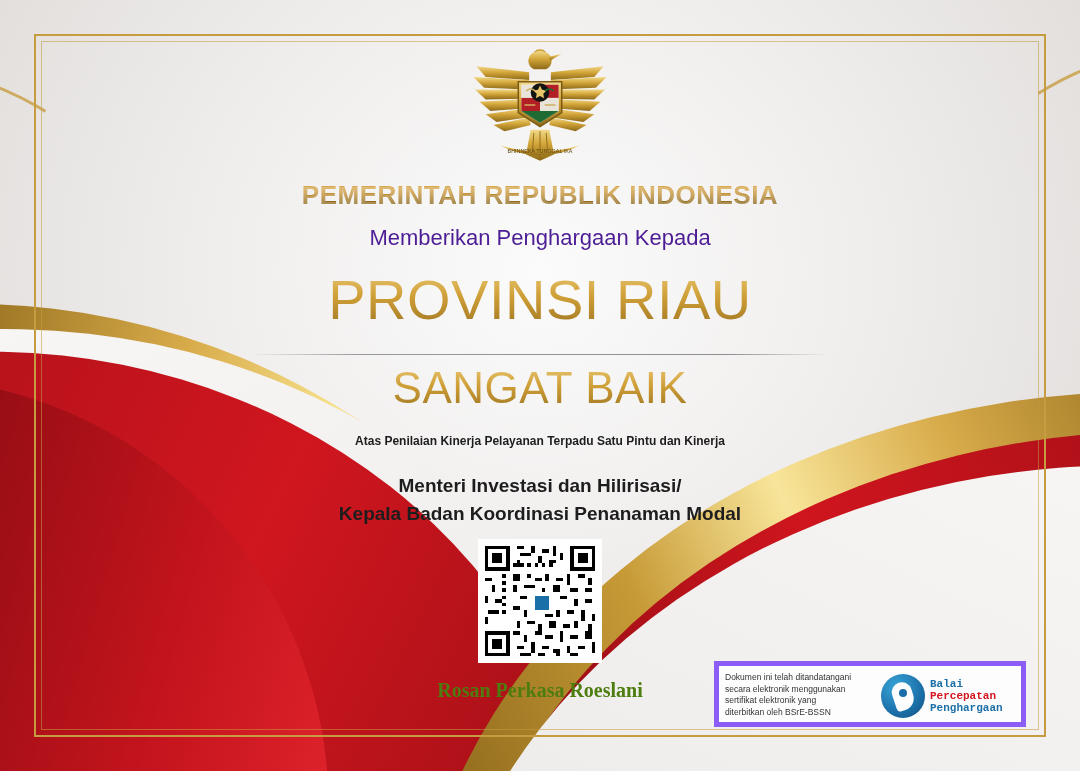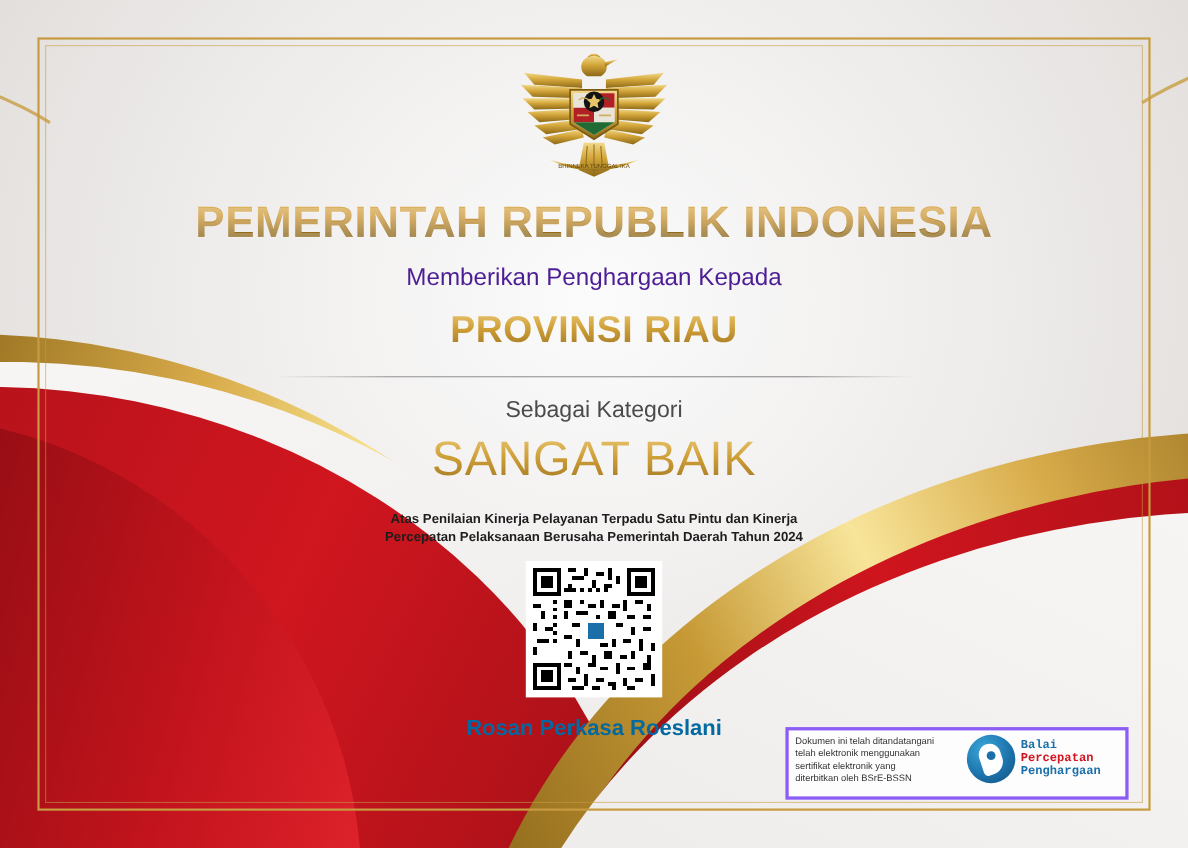--- a/index.html
+++ b/index.html
@@ -161,41 +161,41 @@
   }
 
   .garuda {
     margin-top: 46px;
     width: 156px;
     height: 124px;
   }
 
   .title-country {
     margin-top: 10px;
-    font-size: 40px;
+    font-size: 26px;
     font-weight: bold;
     letter-spacing: .5px;
     background: linear-gradient(180deg, #e8c169 0%, #c79233 40%, #8a6517 75%, #b8883a 100%);
     -webkit-background-clip: text;
     background-clip: text;
     color: transparent;
     text-shadow: 0 1px 0 rgba(255,255,255,.25);
   }
 
   .subtitle-awarded {
     margin-top: 14px;
     font-size: 22px;
     color: #4c1d95;
     font-weight: 400;
   }
 
   .recipient {
     margin-top: 16px;
-    font-size: 34px;
-    font-weight: bold;
+    font-size: 56px;
+    font-weight: normal;
     letter-spacing: .5px;
     background: linear-gradient(180deg, #eccb79 0%, #cf9f37 45%, #9a7220 100%);
     -webkit-background-clip: text;
     background-clip: text;
     color: transparent;
   }
 
   .divider {
     margin-top: 22px;
     width: 580px;
@@ -244,34 +244,35 @@
     width: 118px;
     height: 118px;
     background: #fff;
     padding: 3px;
   }
 
   .signer-name {
     margin-top: 12px;
     font-size: 20px;
     font-weight: bold;
-    color: #0369a1;
+    color: #4d7c0f;
+    font-family: Liberation Serif, serif;
   }
 
   
   .bsre {
     position: absolute;
     right: 54px;
     bottom: 44px;
     width: 312px;
     height: 66px;
     background: #fdfdfd;
-    border: 3px solid #8b5cf6;
+    border: 5px solid #8b5cf6;
     display: flex;
-    align-items: flex-start;
+    align-items: flex-end;
     padding: 4px 6px;
     box-sizing: border-box;
     margin-top: 20px;
   }
   .bsre-text {
     font-size: 8.5px;
     color: #333;
     line-height: 1.35;
     text-align: left;
     width: 152px;
@@ -399,29 +400,31 @@
     </svg>
 
     <div class="title-country">PEMERINTAH REPUBLIK INDONESIA</div>
 
     <div class="subtitle-awarded">Memberikan Penghargaan Kepada</div>
 
     <div class="recipient">PROVINSI RIAU</div>
 
     <div class="divider"></div>
 
-    <div class="category-label">Sebagai Kategori</div>
 
     <div class="category-value">SANGAT BAIK</div>
 
     <div class="reason">
       <div>Atas Penilaian Kinerja Pelayanan Terpadu Satu Pintu dan Kinerja</div>
-      <div>Percepatan Pelaksanaan Berusaha Pemerintah Daerah Tahun 2024</div>
     </div>
 
+    <div class="signer-title">
+      <div>Menteri Investasi dan Hilirisasi/</div>
+      <div>Kepala Badan Koordinasi Penanaman Modal</div>
+    </div>
 
     <div class="qr-wrap">
       <svg class="qr" viewBox="0 0 33 33" shape-rendering="crispEdges">
         <rect width="33" height="33" fill="#ffffff"></rect>
         <g fill="#000000">
 
           <rect x="1" y="1" width="7" height="7"></rect>
             <rect x="2" y="2" width="5" height="5" fill="#fff"></rect>
             <rect x="3" y="3" width="3" height="3"></rect>
 
@@ -521,21 +524,21 @@
         <rect x="15" y="15" width="4" height="4" fill="#1b6fa8"></rect>
       </svg>
     </div>
 
     <div class="signer-name">Rosan Perkasa Roeslani</div>
   </div>
 
   <div class="bsre">
     <div class="bsre-text">
       <div>Dokumen ini telah ditandatangani</div>
-      <div>telah elektronik menggunakan</div>
+      <div>secara elektronik menggunakan</div>
       <div>sertifikat elektronik yang</div>
       <div>diterbitkan oleh BSrE-BSSN</div>
     </div>
     <div class="bsre-logo">
       <div class="bsre-mark"></div>
       <div class="bsre-words">
         <div class="b1">Balai</div>
         <div class="b2">Percepatan</div>
         <div class="b3">Penghargaan</div>
       </div>

